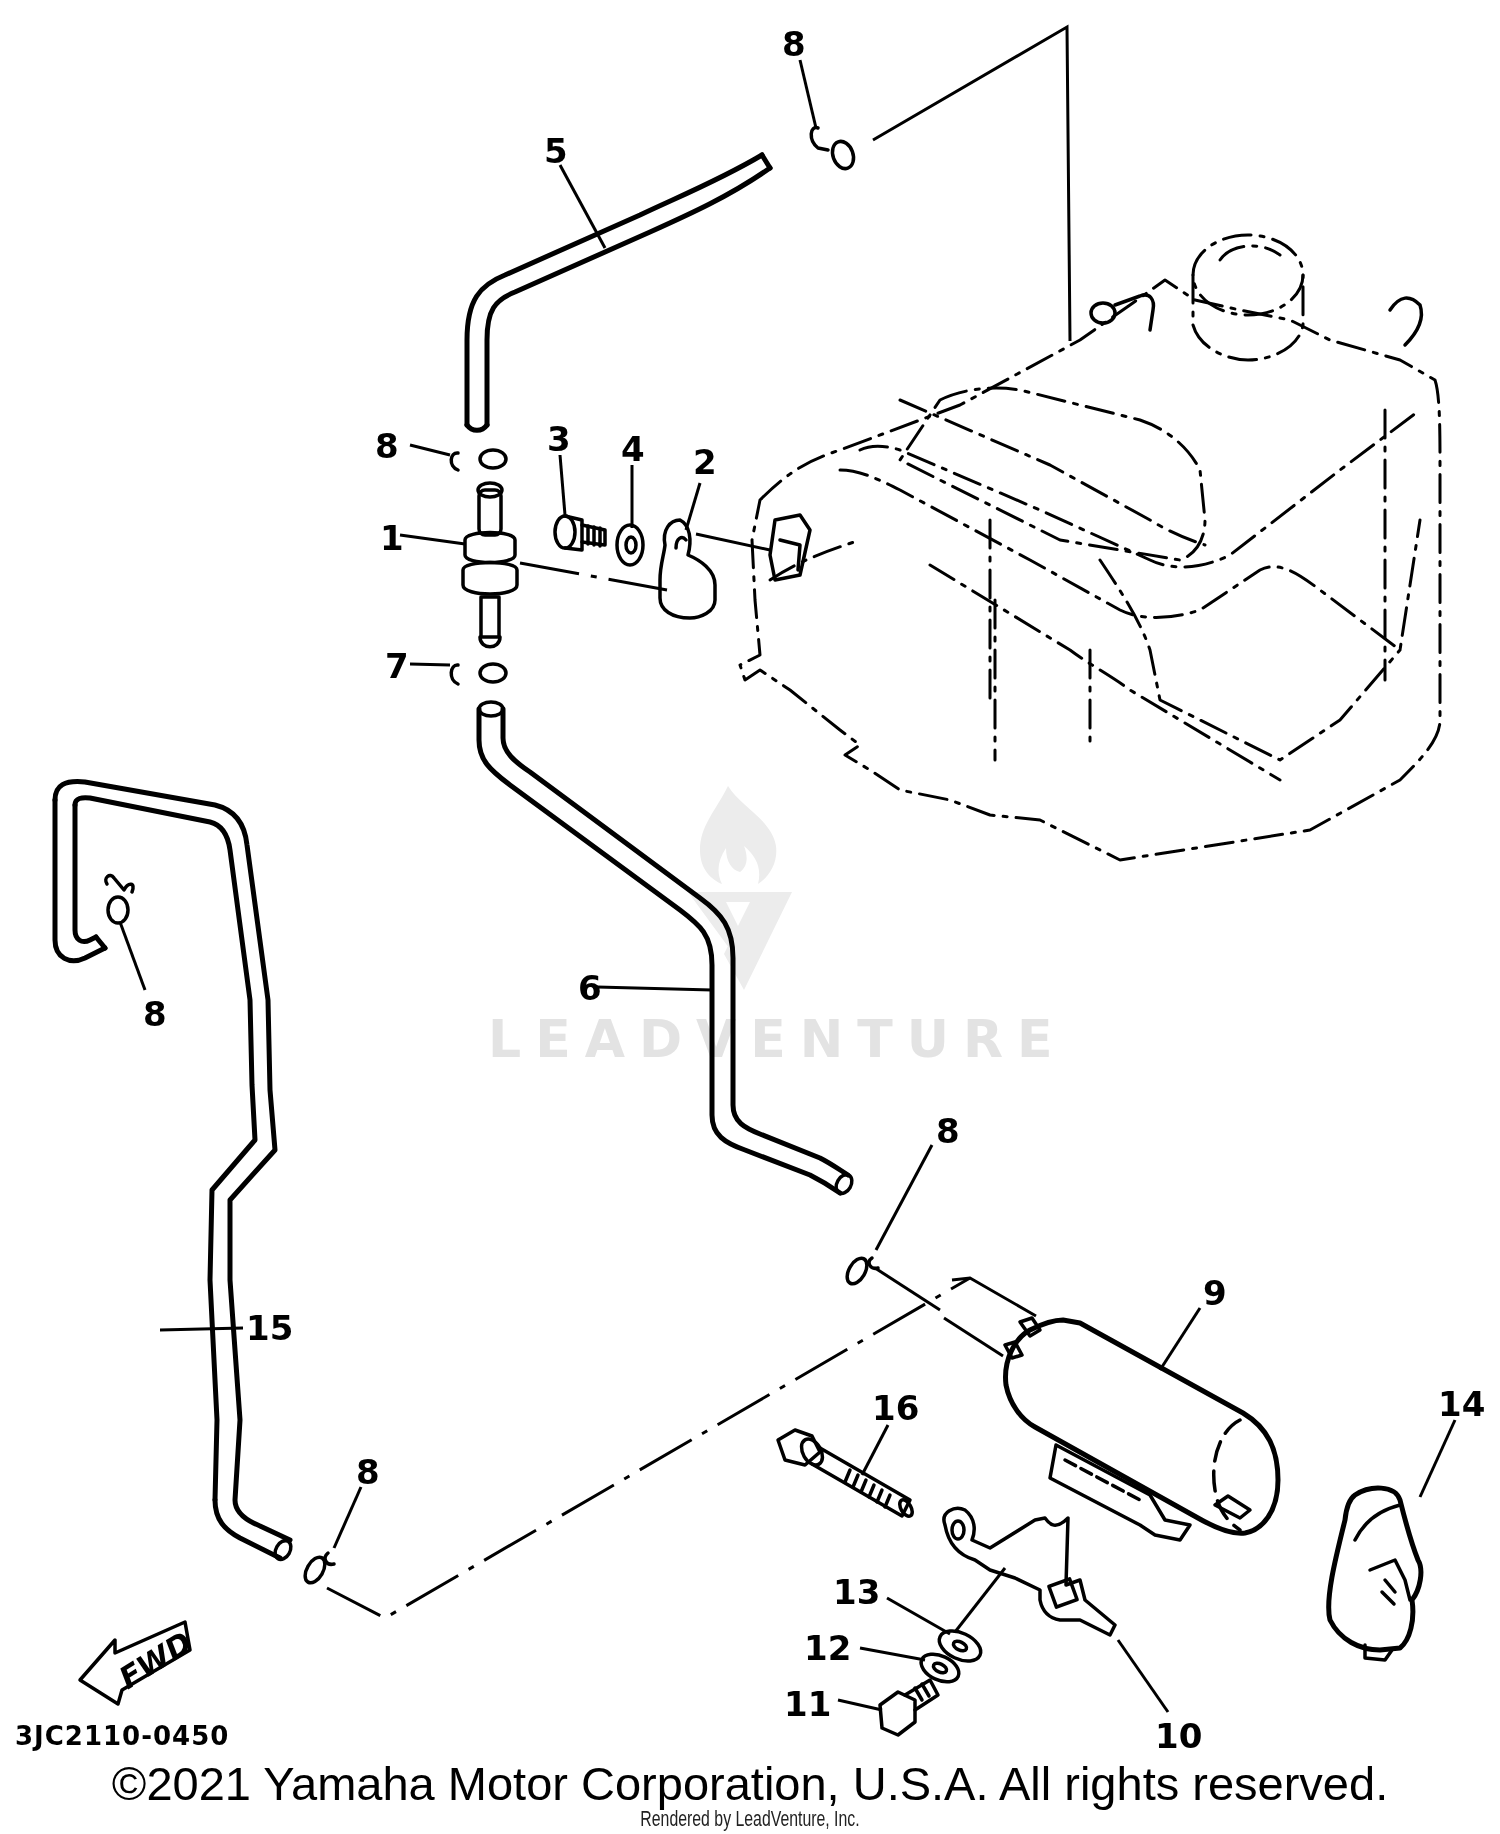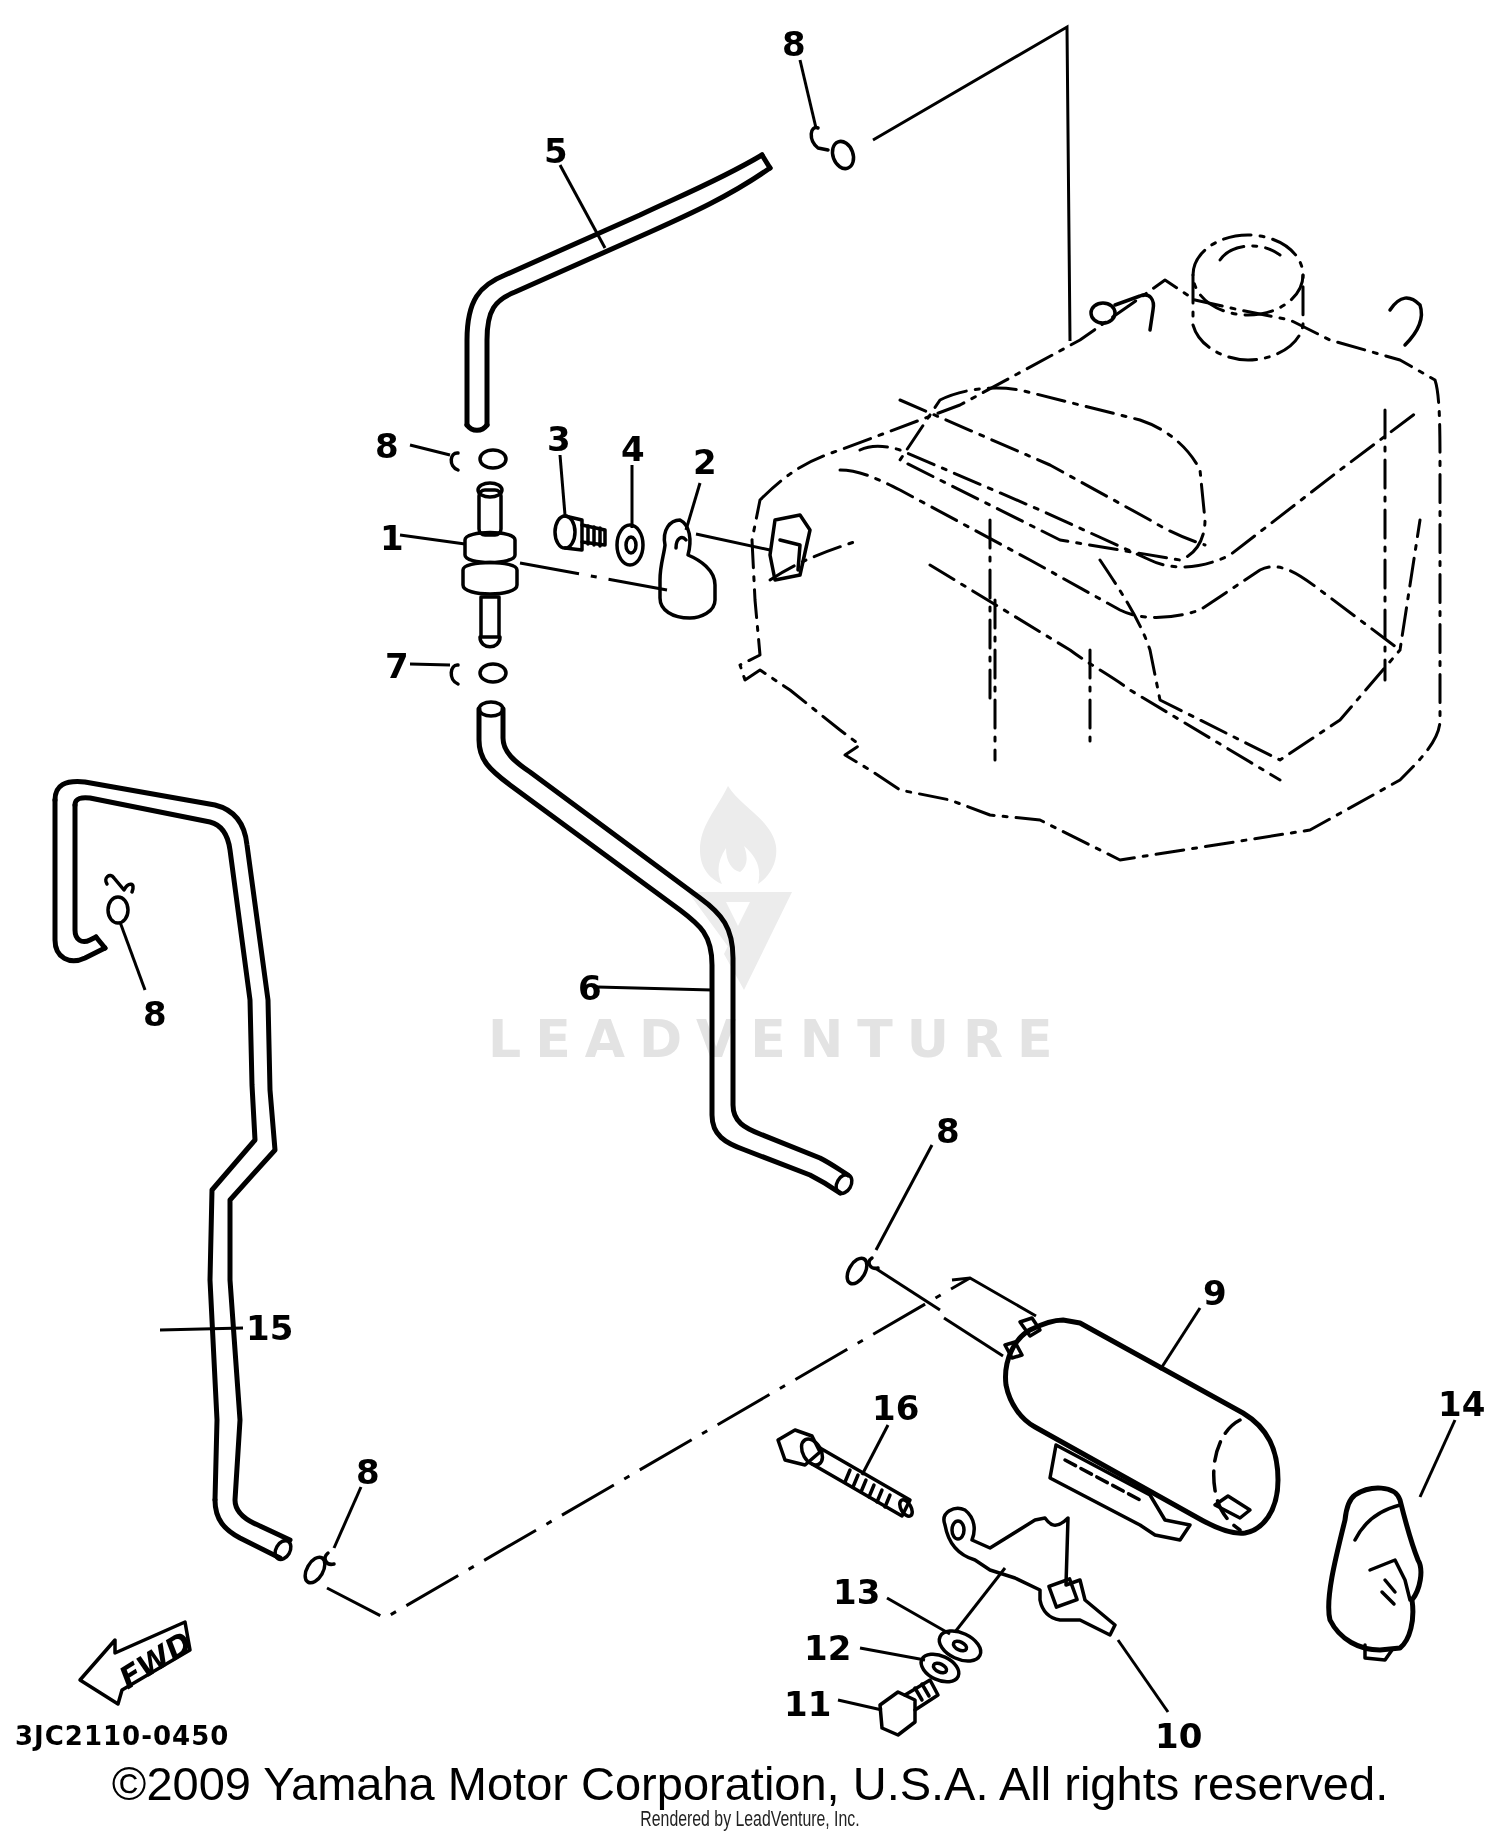--- a/index.html
+++ b/index.html
@@ -237,14 +237,14 @@
     <text class="callout-text" x="356" y="1484">8</text>
     <text class="callout-text" x="833" y="1604">13</text>
     <text class="callout-text" x="804" y="1660">12</text>
     <text class="callout-text" x="784" y="1716">11</text>
     <text class="callout-text" x="1155" y="1748">10</text>
   </g>
 
   <text class="diagram-code" x="15" y="1745">3JC2110-0450</text>
 </svg>
 
-<div class="copyright">©2009 Yamaha Motor Corporation, U.S.A. All rights reserved.</div>
+<div class="copyright">©2021 Yamaha Motor Corporation, U.S.A. All rights reserved.</div>
 <div class="rendered-by">Rendered by LeadVenture, Inc.</div>
 
 </body></html>

